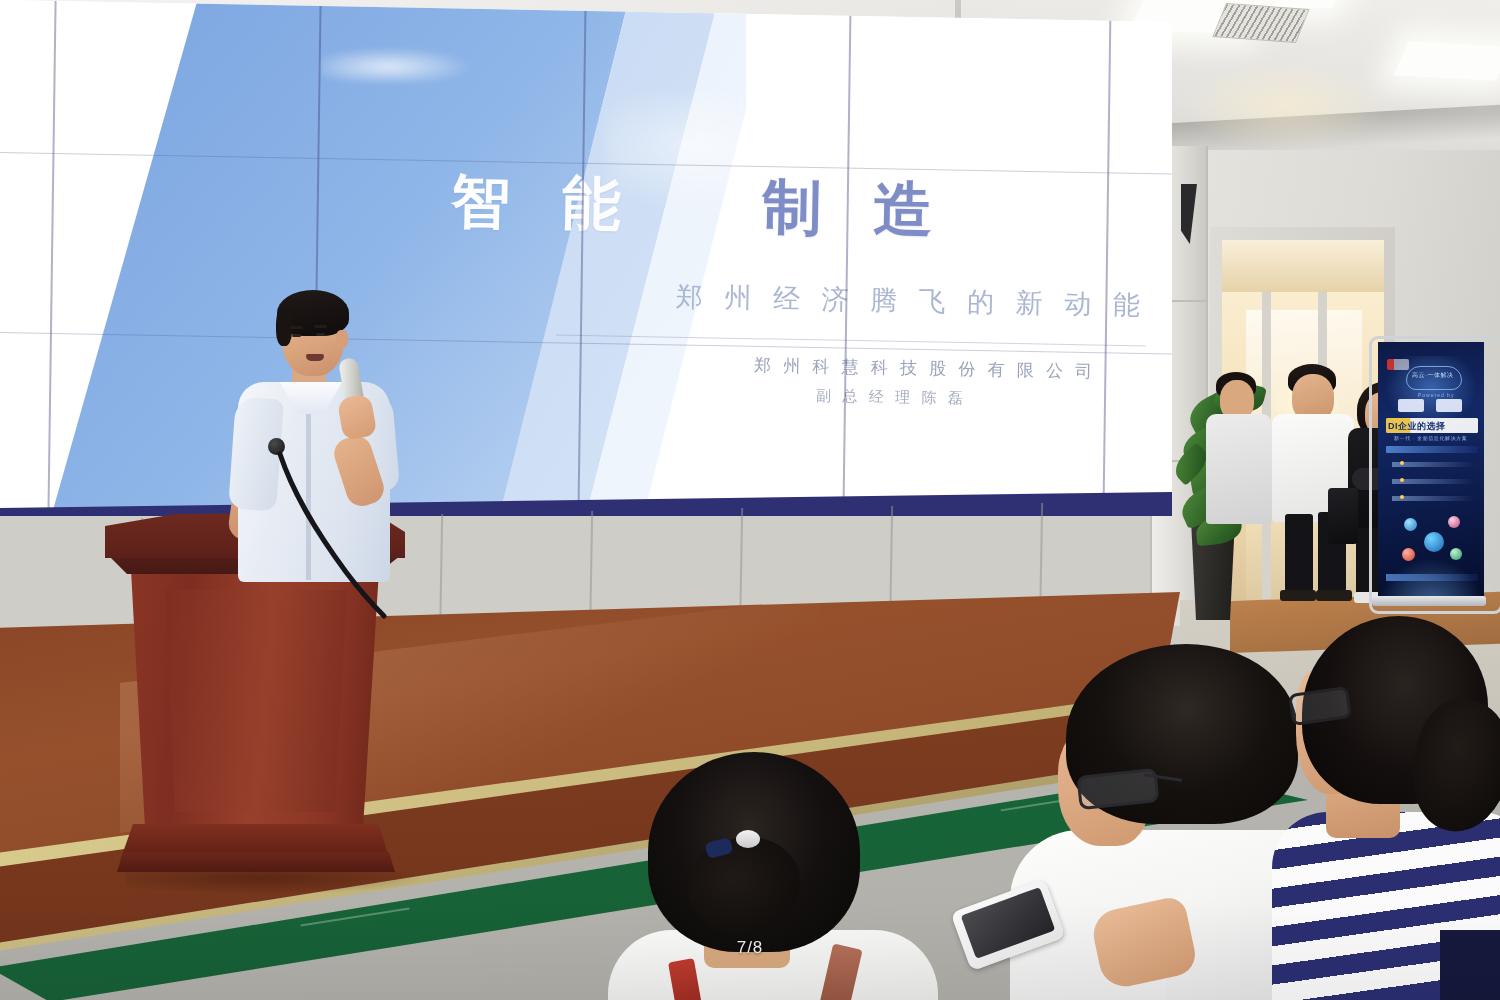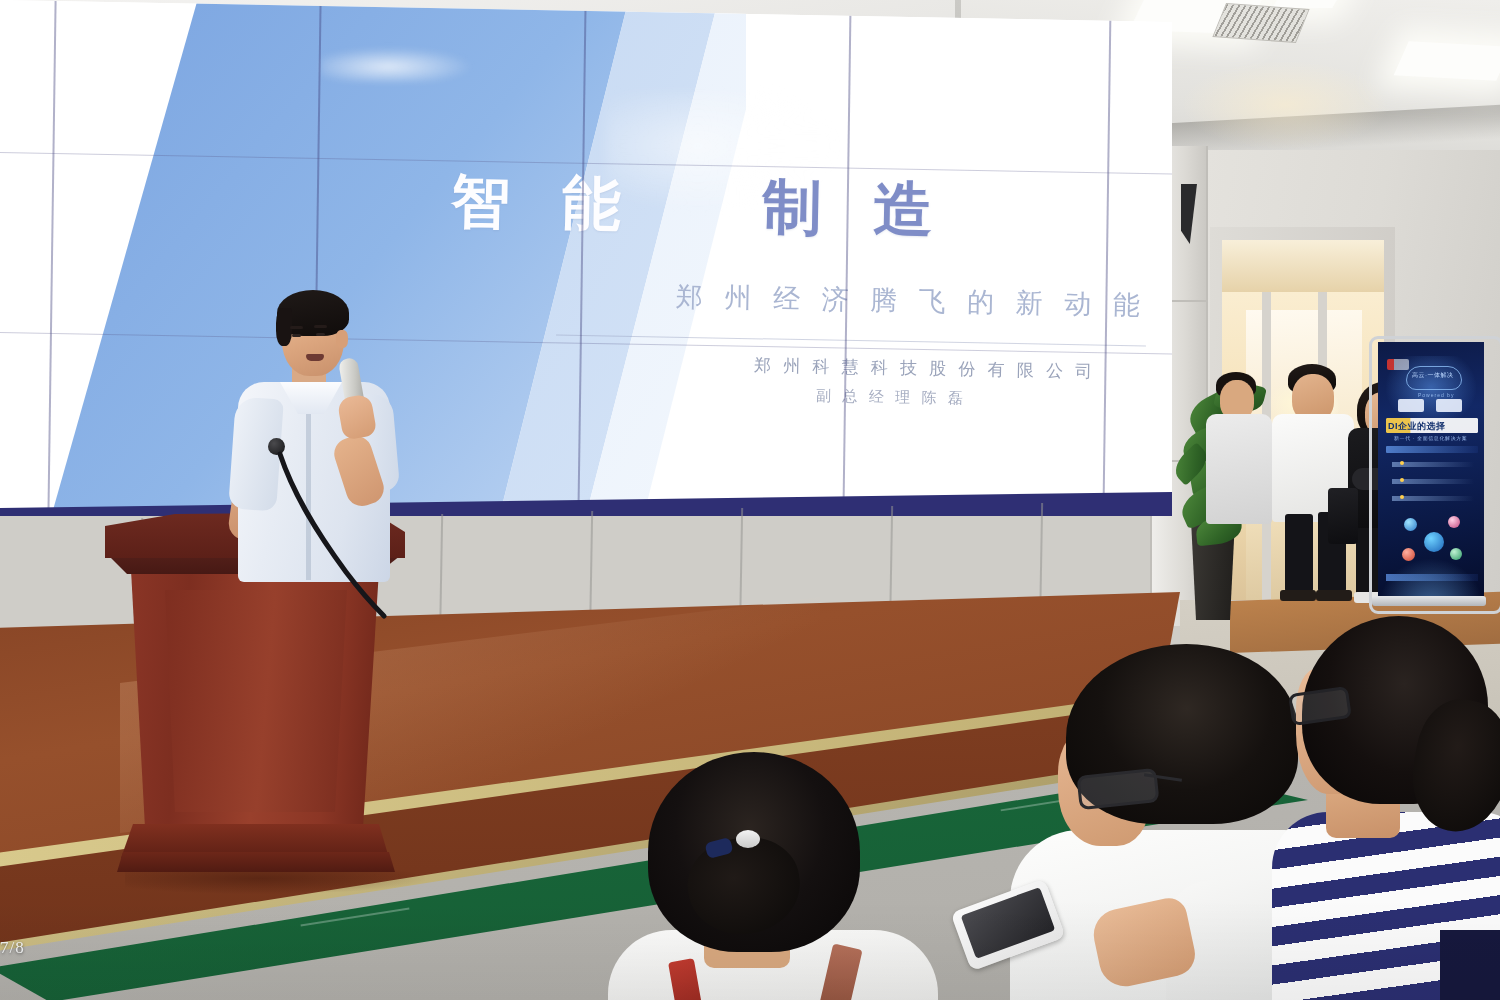--- a/index.html
+++ b/index.html
@@ -332,23 +332,23 @@
     border-radius:56px 40px 0 0;overflow:hidden;
     background:repeating-linear-gradient(172deg,#2b2f72 0px,#2b2f72 19px,#fbfbfb 19px,#fbfbfb 38px);}
   .a3-shoulderdark{position:absolute;left:1440px;top:930px;width:70px;height:80px;
     background:#16183d;}
 
   
   .dof{position:absolute;left:0;top:900px;width:1500px;height:100px;
     pointer-events:none;
     background:linear-gradient(180deg,rgba(0,0,0,0),rgba(0,0,0,.06));}
 
-  .page-num{position:absolute;left:0;top:938px;width:1500px;text-align:left;
+  .page-num{position:absolute;left:0;top:938px;width:1500px;text-align:center;
     font-size:17px;color:#e9eaea;letter-spacing:1px;
-    text-shadow:0 1px 3px rgba(0,0,0,.55);font-family:Liberation Serif, serif;}
+    text-shadow:0 1px 3px rgba(0,0,0,.55);}
 </style>
 </head>
 <body>
 
 <div id="stage">
 
   <div class="ceiling"></div>
   <div class="ceil-slab"></div>
   <div class="ceil-edge"></div>
   <div class="ceil-shadowband"></div>

